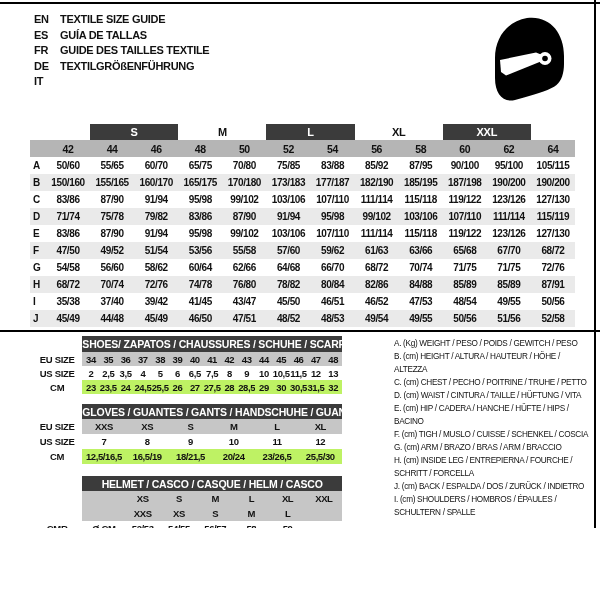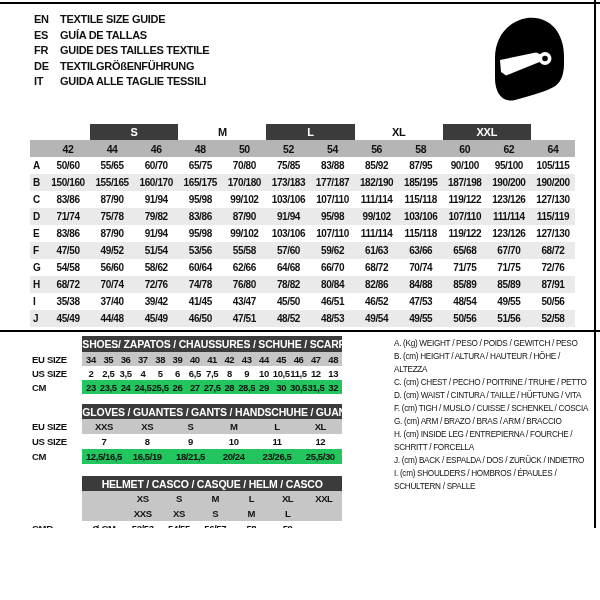--- a/index.html
+++ b/index.html
@@ -15,21 +15,21 @@
   .lang-row{display:flex;font-weight:bold;font-size:11px;line-height:15.5px;letter-spacing:-0.3px}
   .lang-code{width:26px}
 
   
   .helmet-wrap{position:absolute;left:492px;top:16px;width:74px;height:88px}
 
   
   table{border-collapse:collapse;table-layout:fixed;font-weight:bold;color:#111}
   td{padding:0;text-align:center;overflow:hidden;white-space:nowrap}
   .bar{background:#3b3b3b;color:#fff;text-align:center;font-size:10.5px;letter-spacing:-0.2px}
-  .lbl{text-align:left;padding-left:2px;font-size:9.5px;letter-spacing:-0.3px}
+  .lbl{text-align:center;padding-left:2px;font-size:9.5px;letter-spacing:-0.3px}
 
   
   .main-table{position:absolute;left:30px;top:124px;width:545px;font-size:10px;letter-spacing:-0.4px}
   .main-table td{height:17px}
   .main-table .group-row td{height:16px}
   .main-table .group-row .bar{font-size:11px}
   .main-table .plain-group{font-size:11px}
   .main-table .size-row td{background:#b5b5b5;font-size:10.5px}
   .main-table .stripe td{background:#eaeaea}
   .main-table .letter{text-align:left;padding-left:3px}
@@ -37,21 +37,21 @@
   
   .sub{position:absolute;left:30px;font-size:9.5px;letter-spacing:-0.4px}
   .sub td{height:14px}
   .sub .header-row td{height:16px}
   #shoes-table{top:336px;width:312px}
   #gloves-table{top:404px;width:312px}
   #gloves-table td{height:15px}
   #helmet-table{top:476px;width:312px}
   #helmet-table td{height:15px}
   .bg-gray{background:#c6c6c6}
-  .bg-light{background:#22c55e}
+  .bg-light{background:#bef264}
   .bg-white{background:#fff}
   .unit{text-align:left;padding-left:10px}
 
   
   .legend{position:absolute;left:394px;top:337px;width:196px;font-size:8.2px;font-weight:normal;line-height:13px;letter-spacing:-0.3px}
 </style>
 </head>
 <body>
 
 <div class="page">
@@ -71,21 +71,20 @@
       <div class="lang-row">
         <span class="lang-code">FR</span>
         <span>GUIDE DES TAILLES TEXTILE</span>
       </div>
       <div class="lang-row">
         <span class="lang-code">DE</span>
         <span>TEXTILGRÖßENFÜHRUNG</span>
       </div>
       <div class="lang-row">
         <span class="lang-code">IT</span>
-        <span>GUIDA ALLE TAGLIE TESSILI</span>
       </div>
     </div>
 
   <div class="helmet-wrap">
     <svg width="74" height="88" viewBox="0 0 74 88">
       <path fill="#000" d="M35,2 C16,5 3,21 3,42 L3,62 C3,78 11,87 23,84 L32,81.5 C46,77.5 59,73.5 64.5,69 C69.5,65 72,57 72,48 L72,40 C72,16 57,-1 35,2 Z"></path>
       <polygon fill="#fff" points="8,44 44,36.5 49,38.5 50,45 14,59.5 9,56"></polygon>
       <circle cx="53" cy="42.5" r="6.5" fill="#fff"></circle>
       <circle cx="53" cy="42.5" r="2.8" fill="#000"></circle>
     </svg>
@@ -476,19 +475,20 @@
           <td>61</td>
         </tr>
       </tbody>
     </table>
 
   <div class="legend" id="legend">
       <div>A. (Kg) WEIGHT / PESO / POIDS / GEWITCH / PESO</div>
       <div>B. (cm) HEIGHT / ALTURA / HAUTEUR / HÖHE / ALTEZZA</div>
       <div>C. (cm) CHEST / PECHO / POITRINE / TRUHE / PETTO</div>
       <div>D. (cm) WAIST / CINTURA / TAILLE / HÜFTUNG / VITA</div>
+      <div>E. (cm) HIP / CADERA / HANCHE / HÜFTE / HIPS / BACINO</div>
       <div>F. (cm) TIGH / MUSLO / CUISSE / SCHENKEL / COSCIA</div>
       <div>G. (cm) ARM / BRAZO / BRAS / ARM / BRACCIO</div>
       <div>H. (cm) INSIDE LEG / ENTREPIERNA / FOURCHE / SCHRITT / FORCELLA</div>
       <div>J. (cm) BACK / ESPALDA / DOS / ZURÜCK / INDIETRO</div>
       <div>I. (cm) SHOULDERS / HOMBROS / ÉPAULES / SCHULTERN / SPALLE</div>
     </div>
 </div>
 
 </body></html>

